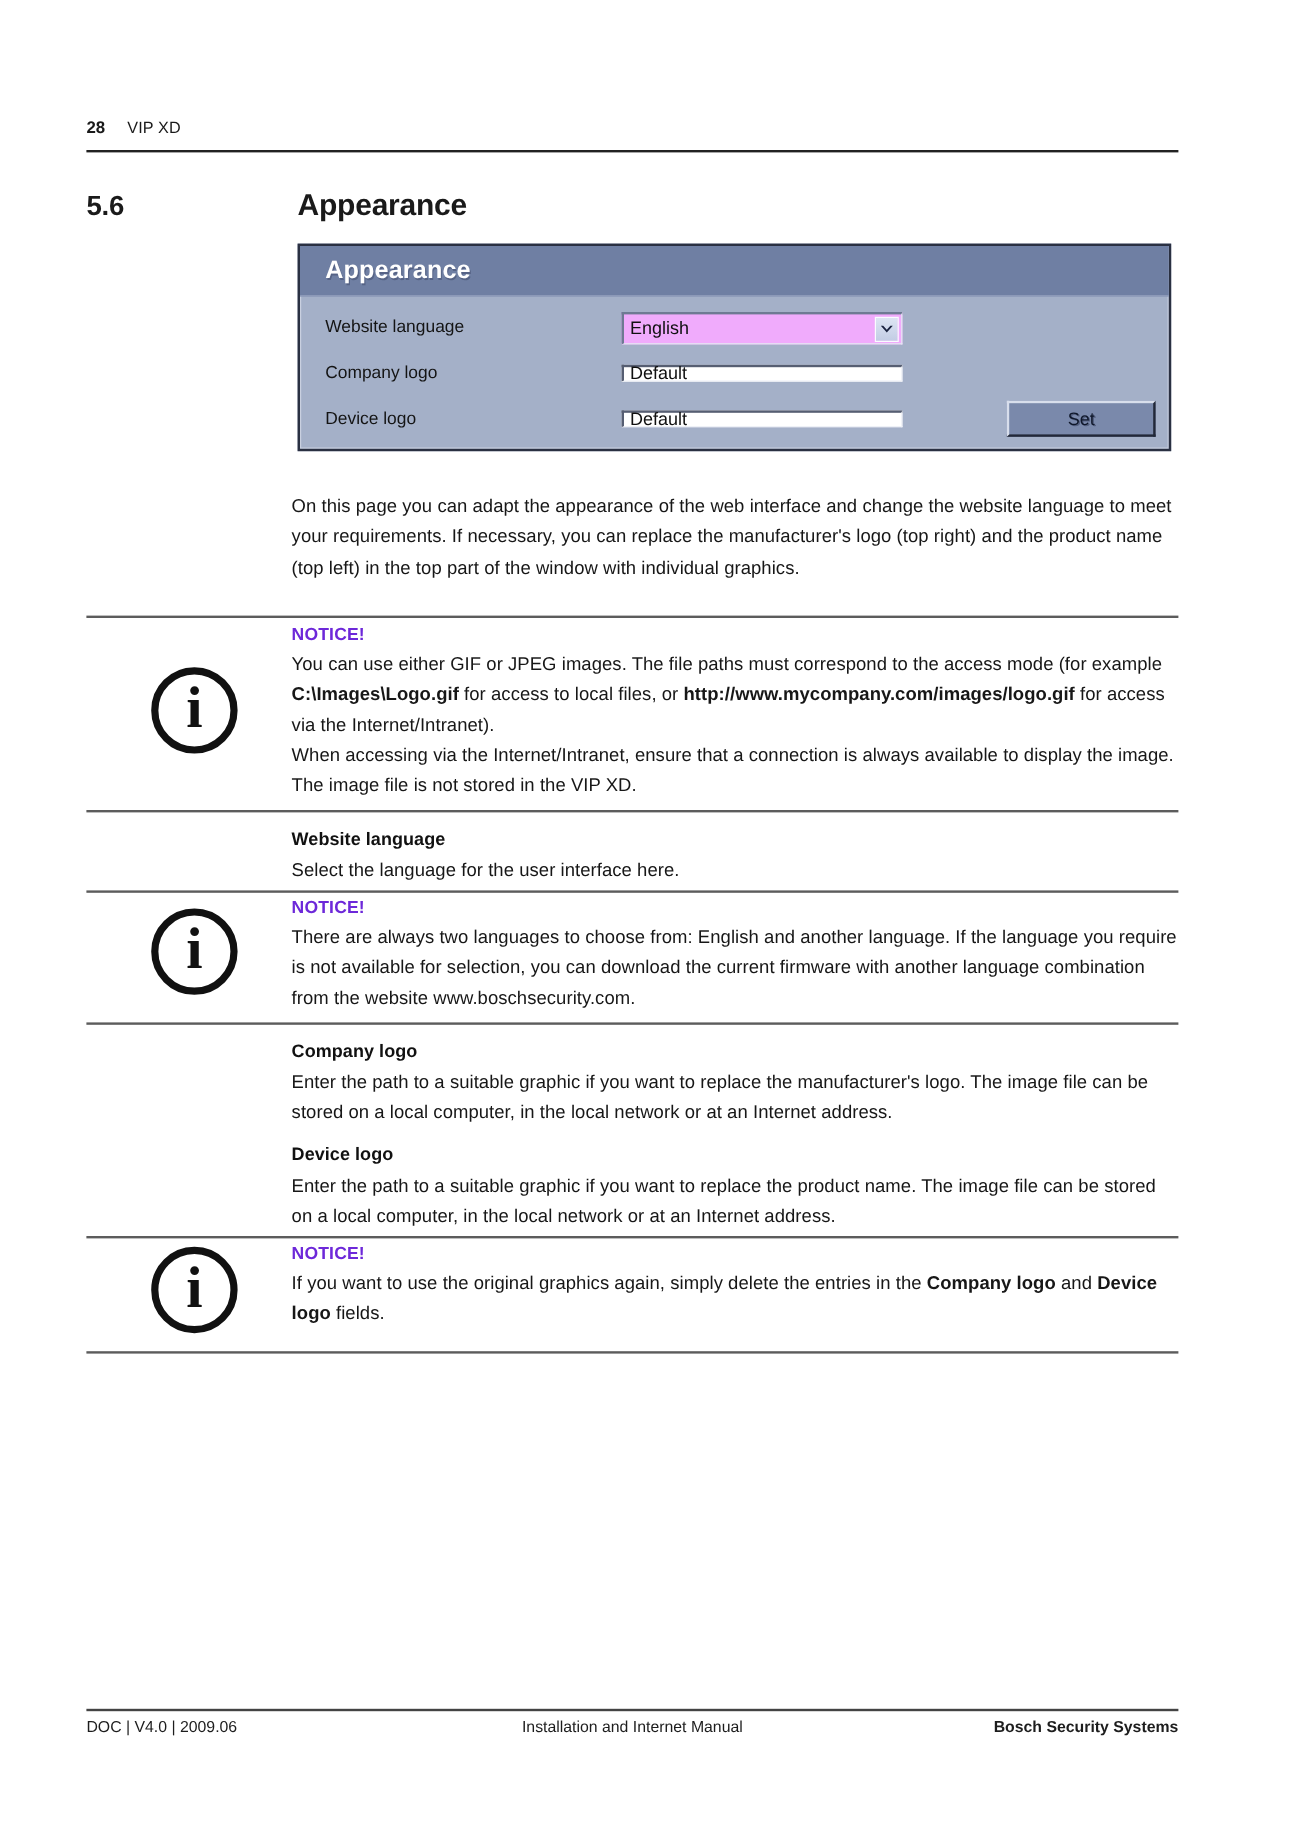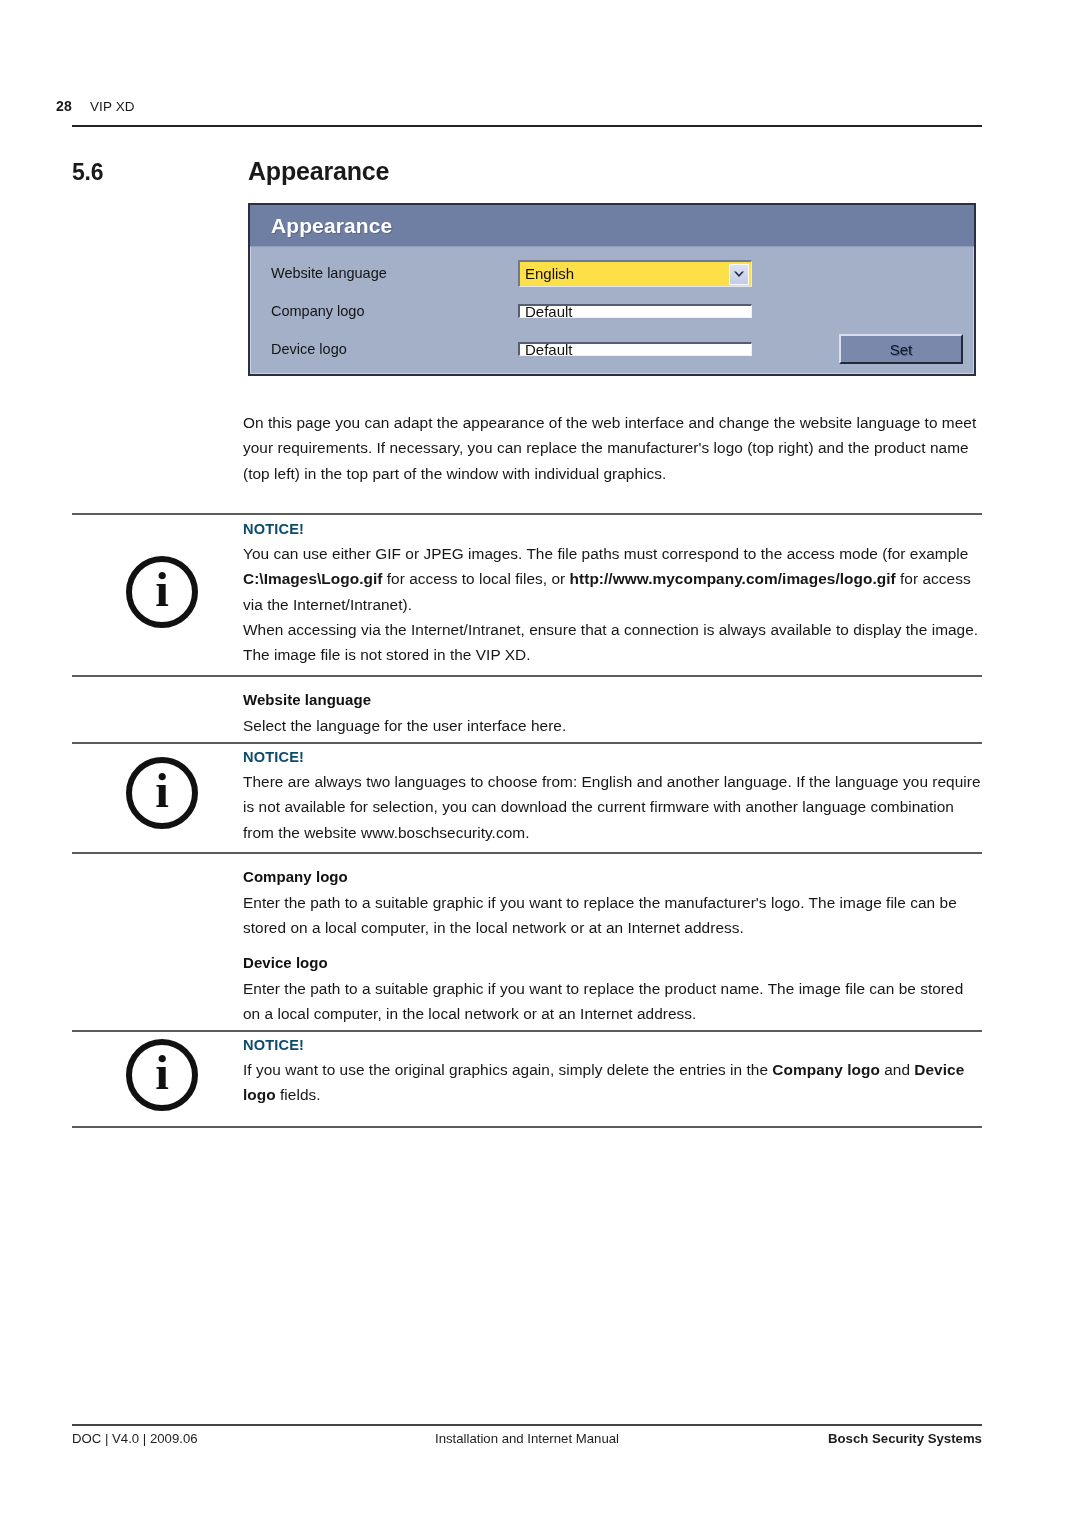--- a/index.html
+++ b/index.html
@@ -17,21 +17,21 @@
   .page {
     position: absolute;
     left: 0; top: 0;
     width: 1080px;
     height: 1527px;
   }
 
   
   .doc-header {
     position: absolute;
-    left: 56px;
+    left: 72px;
     top: 98px;
     width: 910px;
     display: flex;
     align-items: baseline;
     font-size: 13.5px;
     letter-spacing: .1px;
   }
   .doc-header .pageno {
     font-weight: bold;
     font-size: 14px;
@@ -120,21 +120,21 @@
     color: #141414;
   }
   .ui-field-wrap {
     position: relative;
     width: 234px;
     flex: 0 0 234px;
   }
   .ui-select {
     position: relative;
     height: 27px;
-    background: #fde047;
+    background: #f0abfc;
     border-top: 2px solid #6e7a93;
     border-left: 2px solid #6e7a93;
     border-right: 1px solid #e4e8f2;
     border-bottom: 1px solid #e4e8f2;
     display: flex;
     align-items: center;
   }
   .ui-select .val {
     padding-left: 5px;
     font-size: 15px;
@@ -206,21 +206,21 @@
     font-size: 15px;
     font-weight: bold;
     color: #111;
     letter-spacing: .05px;
   }
   .notice-label {
     position: absolute;
     left: 243px;
     font-size: 14.6px;
     font-weight: bold;
-    color: #0c4a6e;
+    color: #6d28d9;
     letter-spacing: .15px;
   }
 
   .rule {
     position: absolute;
     left: 72px;
     width: 910px;
     height: 2px;
     background: #5c5c5c;
   }

